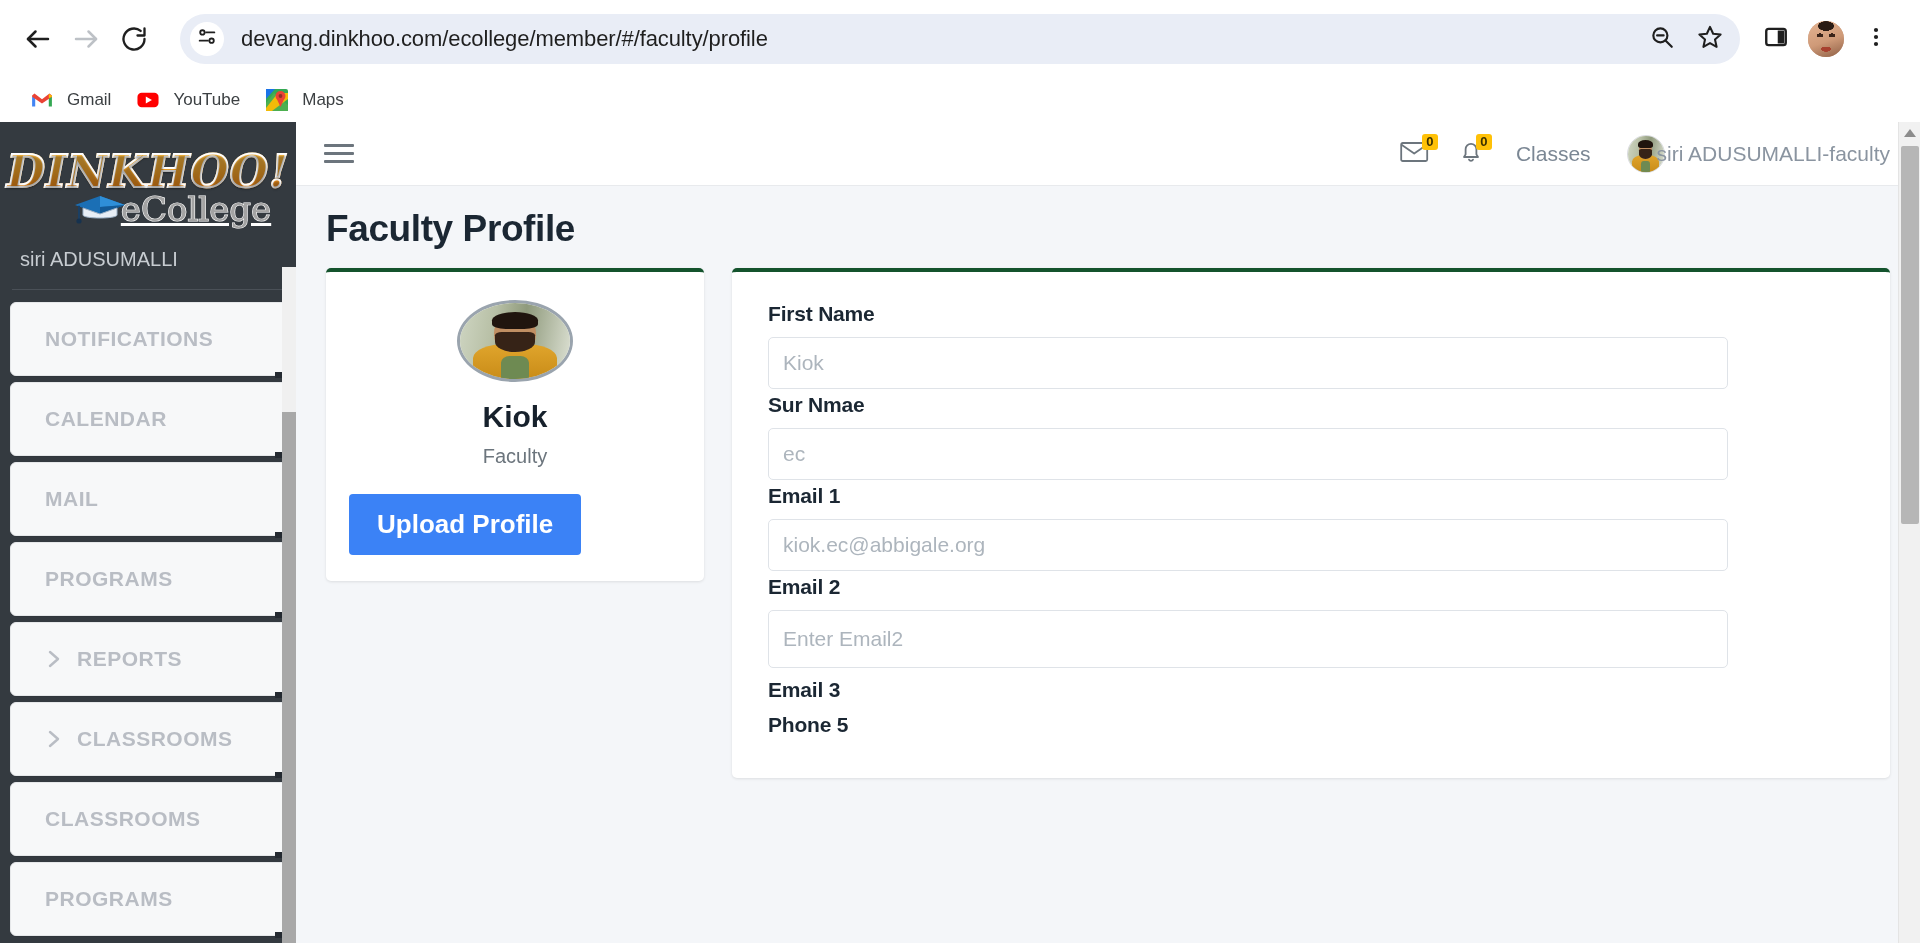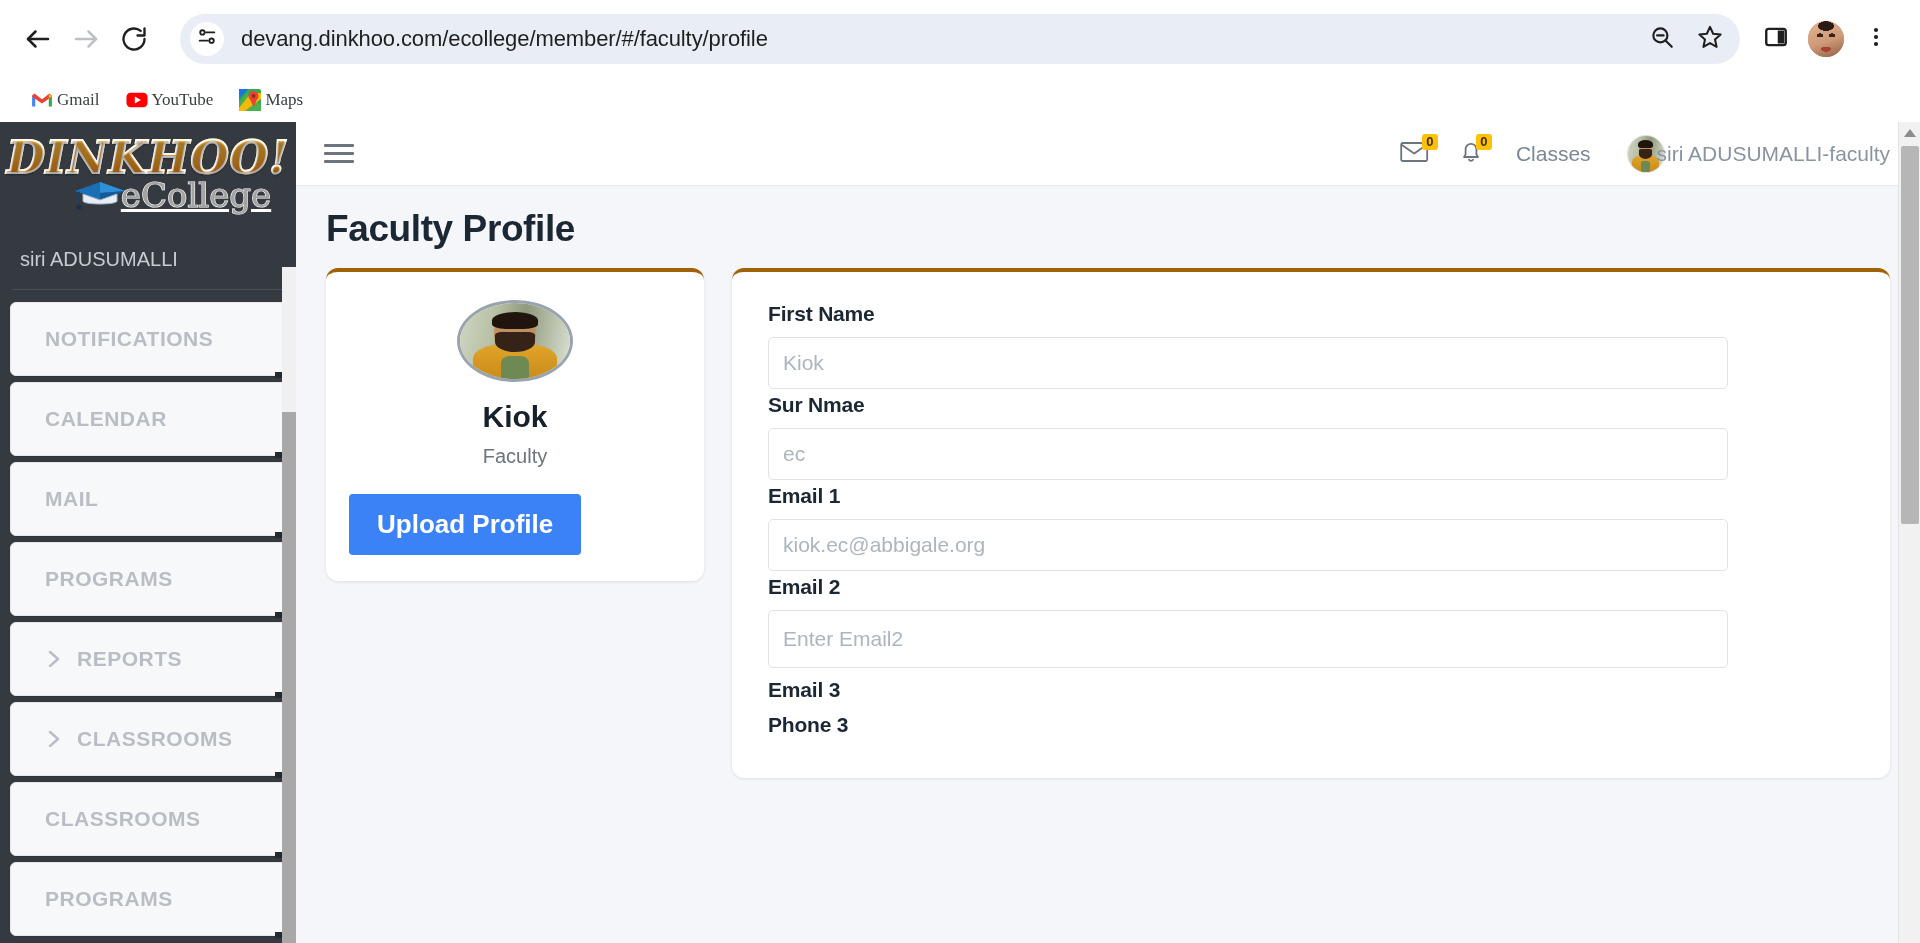--- a/index.html
+++ b/index.html
@@ -96,24 +96,23 @@
   .bookmarks-bar {
     height: 44px;
     display: flex;
     align-items: center;
     padding: 0 0 0 18px;
     gap: 0px;
     background: #ffffff;
   }
   .bookmark {
     display: flex; align-items: center;
-    gap: 4px;
+    gap: 14px;
     padding: 5px 13px;
     border-radius: 8px;
-    font-family: Liberation Serif, serif;
   }
   .bookmark-label {
     font-size: 17px;
     color: #3c4043;
     white-space: nowrap;
   }
   .bm-ico { width: 22px; height: 22px; flex: 0 0 auto; display:block; }
 
   
   .viewport {
@@ -147,21 +146,21 @@
     letter-spacing: 1px;
     color: #f59a1e;
     -webkit-text-stroke: 2px #ffffff;
     paint-order: stroke fill;
     background: linear-gradient(180deg, #fcc14a 0%, #f7a62a 48%, #ea7b12 100%);
     -webkit-background-clip: text;
     background-clip: text;
     -webkit-text-fill-color: transparent;
     text-shadow: 0 2px 2px rgba(0,0,0,0.35);
     line-height: 1;
-    margin-top: 2px;
+    margin-top: 16px;
   }
   .logo-sub {
     display: flex; align-items: center;
     margin-top: -2px;
     margin-left: 48px;
   }
   .cap-svg { width: 54px; height: 34px; display:block; margin-right: -6px; }
   .logo-ecollege {
     font-family: "DejaVu Serif", serif;
     font-size: 34px;
@@ -352,22 +351,22 @@
 
   .content-row {
     display: flex;
     gap: 28px;
     padding: 10px 30px 0 30px;
     align-items: flex-start;
   }
 
   .card {
     background: #ffffff;
-    border-top: 4px solid #a16207;
-    border-radius: 12px;
+    border-top: 4px solid #14532d;
+    border-radius: 5px;
     box-shadow: 0 1px 3px rgba(0,0,0,0.10);
   }
 
   .profile-card {
     width: 378px;
     flex: 0 0 378px;
     padding: 26px 22px 26px 22px;
     display: flex; flex-direction: column;
     align-items: center;
   }
@@ -754,21 +753,21 @@
         <div class="form-group gap-lg">
           <label class="form-label">Email 2</label>
           <input class="form-input tall" type="text" placeholder="Enter Email2" style="">
         </div>
 
         <div class="form-group gap-lg">
           <label class="form-label">Email 3</label>
         </div>
 
         <div class="form-group">
-          <label class="form-label">Phone 3</label>
+          <label class="form-label">Phone 5</label>
         </div>
 
       </section>
     </div>
   </main>
 
   <div class="page-scrollbar">
     <div class="psb-arrow">
       <svg width="14" height="10" viewBox="0 0 14 10">
           <polygon points="7,1 13,9 1,9" fill="#8c8c8c"></polygon>

